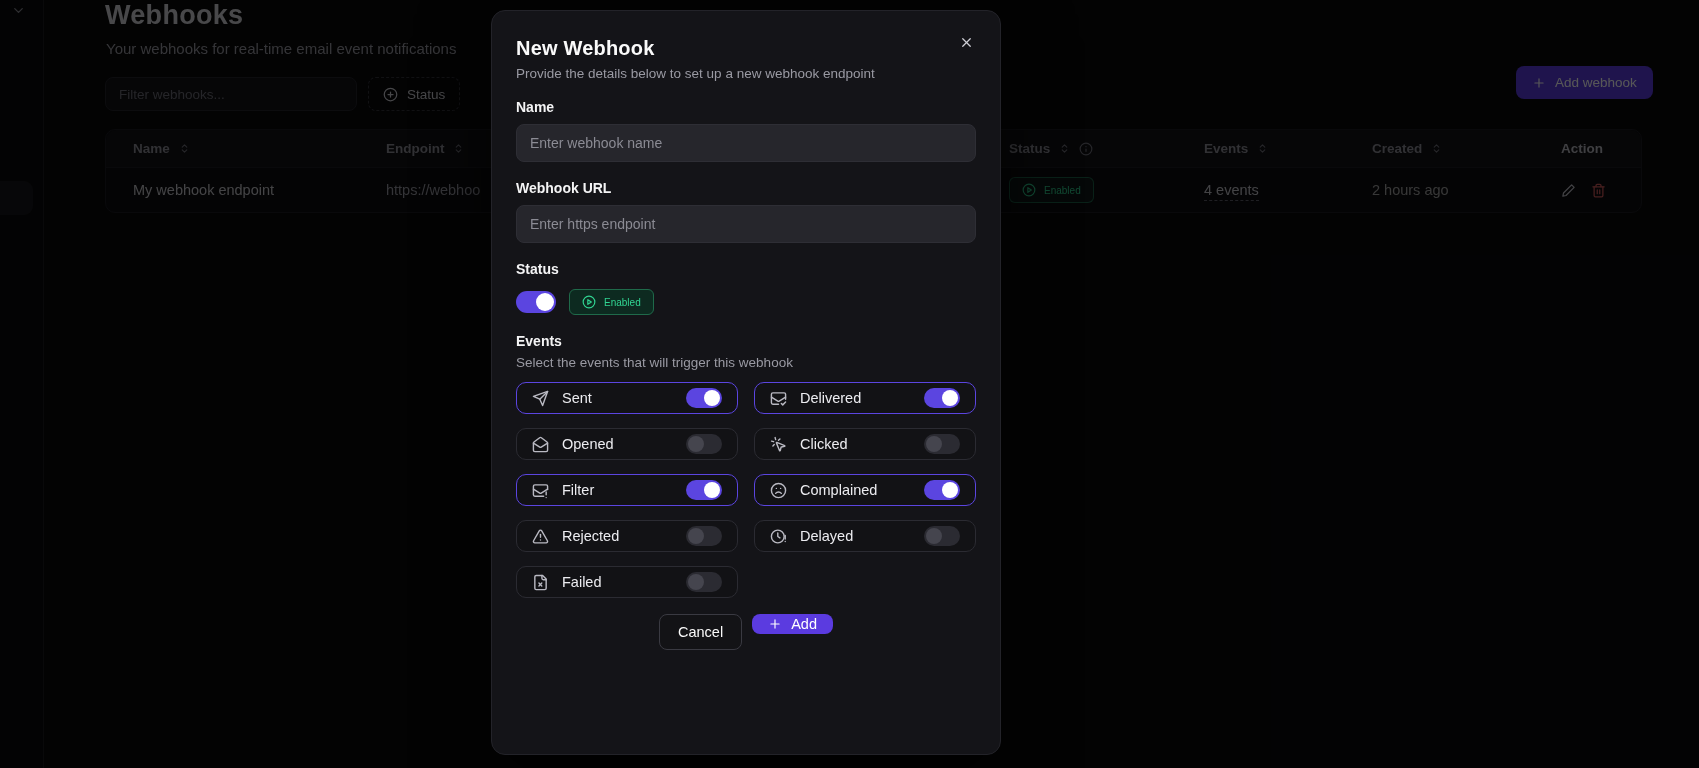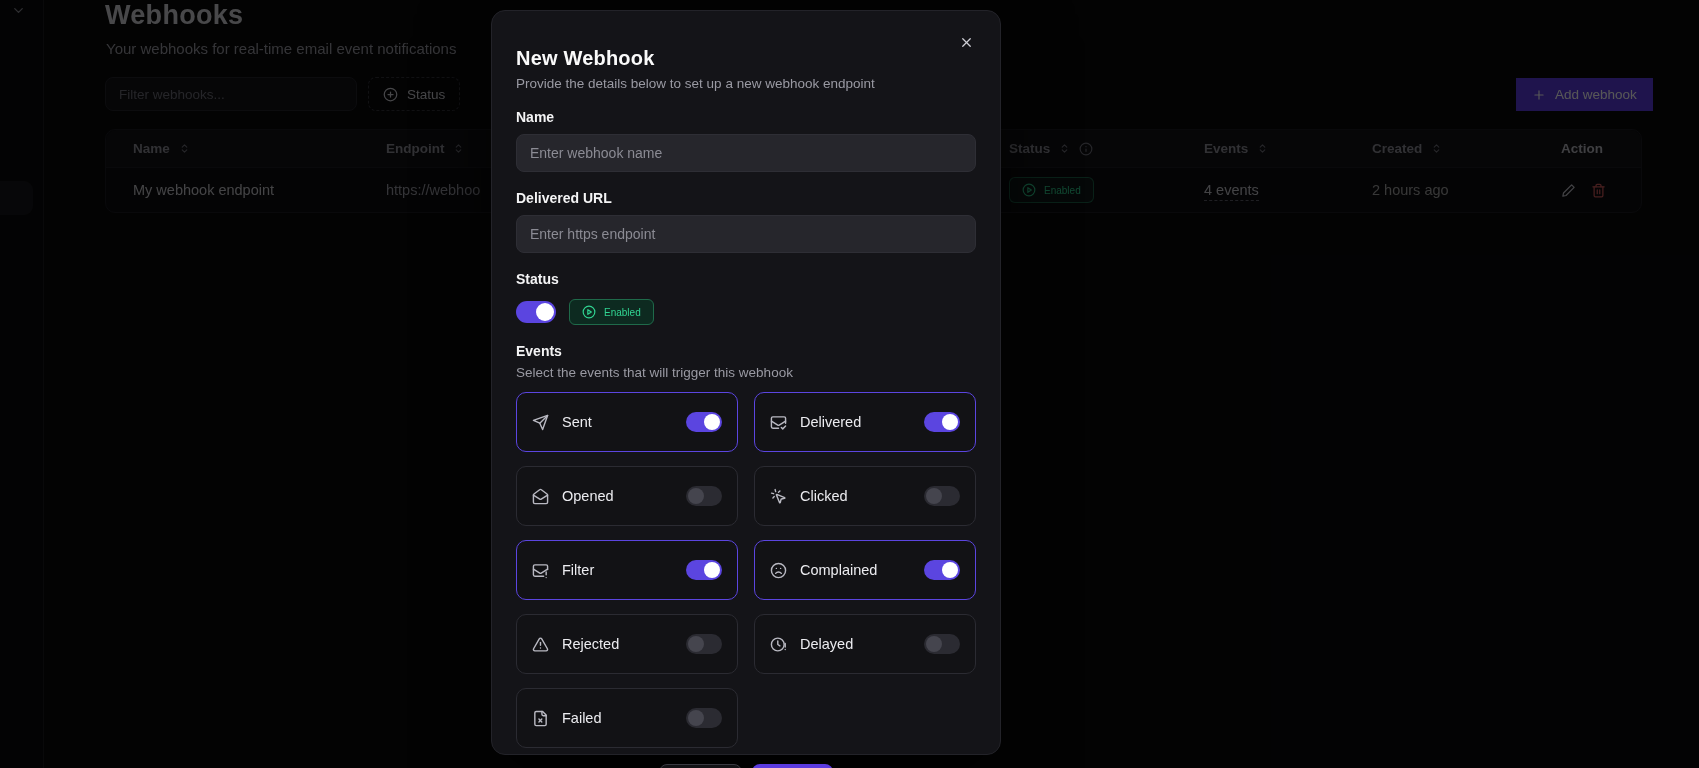--- a/index.html
+++ b/index.html
@@ -11,58 +11,58 @@
   .sidebar { position:absolute; left:0; top:0; bottom:0; width:44px; border-right:1px solid #1b1b1f; background:#0a0a0c; }
   .sidebar-chevron { position:absolute; top:3px; left:11px; color:#8a8a93; }
   .sidebar-active { position:absolute; top:181px; left:-10px; width:43px; height:34px; background:#17171b; border-radius:9px; }
 
   .page-title { position:absolute; left:105px; top:0px; font-size:27px; font-weight:700; color:#d4d4d8; letter-spacing:.3px; }
   .page-sub { position:absolute; left:106px; top:40px; font-size:15px; color:#9b9ba3; white-space:nowrap; }
 
   .filter-input { position:absolute; left:105px; top:77px; width:252px; height:34px; background:#131316; border:1px solid #232329; border-radius:8px; padding:0 13px; font-size:13.5px; color:#d4d4d8; font-family:inherit; }
   .filter-input::placeholder { color:#6e6e78; }
   .status-filter-btn { position:absolute; left:368px; top:77px; height:34px; padding:0 14px; display:flex; align-items:center; gap:9px; background:transparent; border:1px dashed #33333a; border-radius:8px; font-size:13.5px; color:#cfcfd5; font-family:inherit; cursor:pointer; }
-  .add-webhook-btn { position:absolute; left:1516px; top:78px; height:33px; padding:0 16px; display:flex; align-items:center; gap:9px; background:#5b3be0; border:none; border-radius:0; font-size:13.5px; color:#fff; font-family:inherit; cursor:pointer; }
+  .add-webhook-btn { position:absolute; left:1516px; top:66px; height:33px; padding:0 16px; display:flex; align-items:center; gap:9px; background:#5b3be0; border:none; border-radius:8px; font-size:13.5px; color:#fff; font-family:inherit; cursor:pointer; }
 
   .table { position:absolute; left:105px; top:129px; width:1537px; height:84px; background:#0e0e11; border:1px solid #1c1c21; border-radius:10px; }
   .tgrid { display:grid; grid-template-columns:253px 623px 195px 168px 189px 1fr; align-items:center; padding-left:27px; }
   .thead { height:38px; background:#121216; border-bottom:1px solid #1d1d22; border-radius:10px 10px 0 0; color:#8f8f98; font-size:13.5px; font-weight:600; }
   .th { display:flex; align-items:center; gap:9px; cursor:pointer; }
   .sort-ic { color:#6f6f79; }
   .info-ic { color:#6f6f79; }
   .trow { height:44px; font-size:14.5px; color:#c8c8cd; }
   .cell-endpoint { color:#9a9aa3; white-space:nowrap; overflow:hidden; }
   .badge-enabled { display:inline-flex; align-items:center; gap:8px; padding:5px 12px; border-radius:6px; background:rgba(49,212,146,.06); border:1px solid rgba(49,212,146,.38); color:#31d492; font-size:10px; width:max-content; }
   .events-link { width:max-content; color:#c3c3ca; border-bottom:1px dashed #5c5c66; padding-bottom:2px; cursor:pointer; }
   .cell-created { color:#a3a3a3; }
   .row-actions { display:flex; align-items:center; gap:15px; }
   .act-edit { color:#c2c2cb; cursor:pointer; }
   .act-del { color:#d15b5b; cursor:pointer; }
 
   .backdrop { position:absolute; inset:0; background:rgba(0,0,0,.66); }
 
   
-  .modal { position:absolute; left:491px; top:10px; width:510px; height:745px; background:#141418; border:1px solid #232329; border-radius:14px; padding:36px 24px 0; box-shadow:0 24px 70px rgba(0,0,0,.65); }
+  .modal { position:absolute; left:491px; top:10px; width:510px; height:745px; background:#141418; border:1px solid #232329; border-radius:14px; padding:26px 24px 0; box-shadow:0 24px 70px rgba(0,0,0,.65); }
   .modal-close { position:absolute; top:20px; right:22px; background:none; border:none; color:#cfcfd6; cursor:pointer; padding:4px; }
   .m-title { font-size:20px; font-weight:700; color:#fafafa; letter-spacing:.2px; }
   .m-sub { margin-top:6px; font-size:13.5px; color:#9a9aa3; }
   .field-label { margin-top:18px; font-size:14px; font-weight:600; color:#f4f4f5; }
   .text-input { margin-top:9px; width:100%; height:38px; background:#26262c; border:1px solid #2e2e35; border-radius:8px; padding:0 13px; font-size:14px; color:#e4e4e7; font-family:inherit; }
   .text-input::placeholder { color:#8b8b94; }
 
   .status-row { margin-top:12px; display:flex; align-items:center; gap:13px; }
   .toggle { width:40px; height:22px; border-radius:999px; background:#2b2b32; position:relative; flex:0 0 auto; cursor:pointer; }
   .toggle .knob { position:absolute; top:2px; left:2px; width:18px; height:18px; border-radius:50%; background:#45454e; }
   .toggle.on { background:#5b45e0; }
   .toggle.on .knob { left:20px; background:#fff; }
   .badge-enabled.modal-badge { background:#0d2a20; border-color:#1f6a4a; }
 
   .events-sub { margin-top:6px; font-size:13.5px; color:#9a9aa3; }
   .events-grid { margin-top:12px; display:grid; grid-template-columns:1fr 1fr; column-gap:16px; row-gap:14px; }
-  .event-card { height:60px; border:1px solid #2b2b32; background:#121215; border-radius:10px; display:flex; align-items:center; padding:0 15px; gap:13px; cursor:pointer; }
+  .event-card { height:32px; border:1px solid #2b2b32; background:#121215; border-radius:10px; display:flex; align-items:center; padding:0 15px; gap:13px; cursor:pointer; }
   .event-card.on { border-color:#5b45e0; }
   .event-card .ev-icon { color:#b9b9c2; flex:0 0 auto; }
   .event-card .ev-label { font-size:14.5px; color:#ececf0; }
   .ev-toggle { margin-left:auto; width:36px; height:20px; }
   .ev-toggle .knob { width:16px; height:16px; }
   .ev-toggle.on .knob { left:18px; }
 
   .modal-footer { margin-top:16px; display:flex; justify-content:center; gap:10px; }
   .btn-cancel { height:36px; padding:0 18px; border-radius:8px; background:#131316; border:1px solid #3a3a42; color:#fafafa; font-size:14.5px; font-family:inherit; cursor:pointer; }
   .btn-add { height:20px; padding:0 16px; border-radius:8px; background:#5b3be0; border:none; color:#fff; font-size:14.5px; font-family:inherit; display:flex; align-items:center; gap:9px; cursor:pointer; }
@@ -207,21 +207,21 @@
           <path d="m6 6 12 12"></path>
         </svg></span>
   </button>
 
   <div class="m-title">New Webhook</div>
   <div class="m-sub">Provide the details below to set up a new webhook endpoint</div>
 
   <div class="field-label">Name</div>
   <input class="text-input" type="text" placeholder="Enter webhook name" style="">
 
-  <div class="field-label">Delivered URL</div>
+  <div class="field-label">Webhook URL</div>
   <input class="text-input" type="text" placeholder="Enter https endpoint" style="">
 
   <div class="field-label">Status</div>
   <div class="status-row">
     <span class="toggle on" id="status-toggle">
         <span class="knob"></span>
       </span>
     <span class="badge-enabled modal-badge">
       <span>
           <svg width="14" height="14" viewBox="0 0 24 24" fill="none" stroke="currentColor" stroke-width="2" stroke-linejoin="round">

